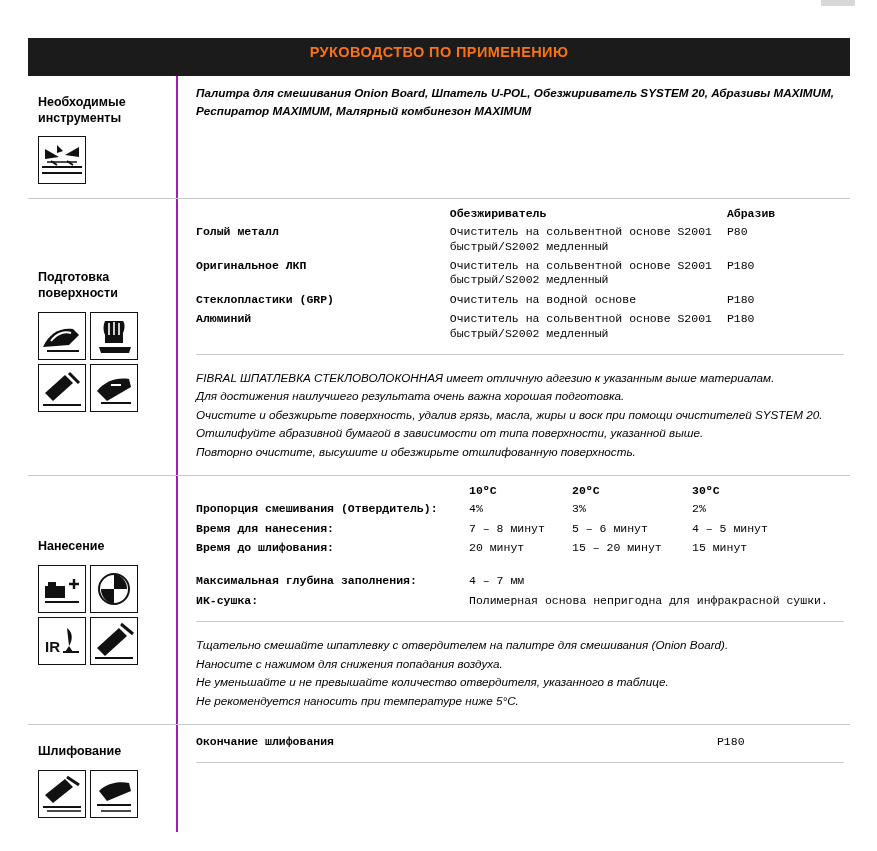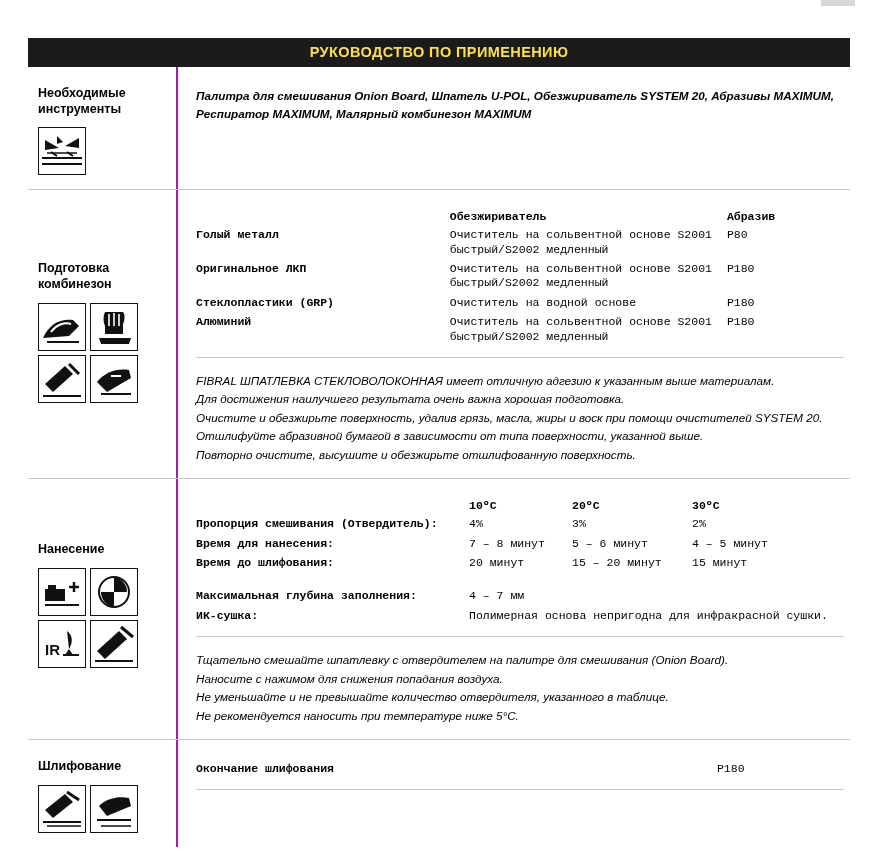--- a/index.html
+++ b/index.html
@@ -30,42 +30,42 @@
     background: #d8d8d8;
   }
   .doc {
     position: absolute;
     left: 28px;
     top: 38px;
     width: 822px;
   }
   .title-bar {
     background: #1b1b1b;
-    color: #fde047;
+    color: #f97316;
     text-align: center;
     font-weight: bold;
     font-size: 14.5px;
     letter-spacing: 0.4px;
-    padding: 6px 0 7px 0;
+    padding: 6px 0 16px 0;
   }
   .section {
     display: flex;
     border-bottom: 1px solid #c9c9c9;
   }
   .section:last-child { border-bottom: none; }
   .col-left {
     width: 150px;
     flex: 0 0 150px;
     padding: 19px 8px 14px 10px;
     box-sizing: border-box;
     border-right: 2px solid #a21caf;
   }
   .col-right {
     flex: 1 1 auto;
-    padding: 20px 6px 14px 18px;
+    padding: 8px 6px 14px 18px;
     box-sizing: border-box;
   }
   .sec-label {
     font-weight: bold;
     font-size: 12.5px;
     line-height: 1.25;
     margin-bottom: 10px;
   }
   
   .icon-grid {
@@ -170,21 +170,21 @@
           <div>Респиратор MAXIMUM, Малярный комбинезон MAXIMUM</div>
         </div>
       </div>
     </div>
 
     <div class="section">
       <div class="col-left">
         <div style="height:52px"></div>
         <div class="sec-label">
           <span>Подготовка</span><br>
-          <span>комбинезон</span>
+          <span>поверхности</span>
         </div>
         <div class="icon-grid">
           <div class="ico">
             <svg viewBox="0 0 46 46">
               <rect x="0" y="0" width="46" height="46" fill="#fff"></rect>
               <path d="M4 34 C10 20 22 14 34 16 L40 22 L30 32 Z" fill="#111"></path>
               <path d="M8 38 H40" stroke="#111" stroke-width="2"></path>
               <path d="M12 28 C18 20 26 18 32 20" fill="none" stroke="#fff" stroke-width="2"></path>
             </svg>
           </div>

